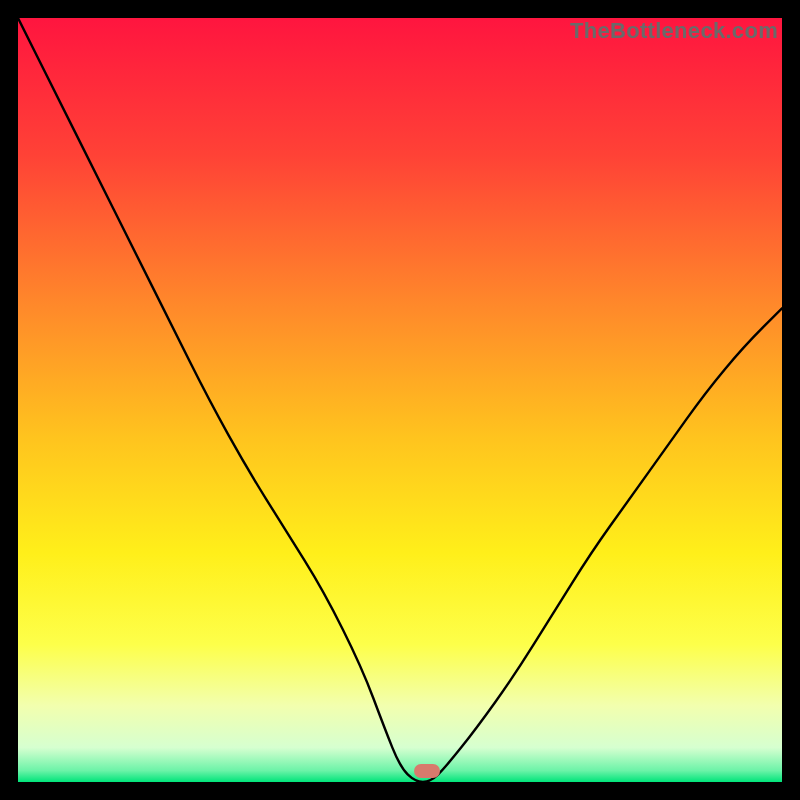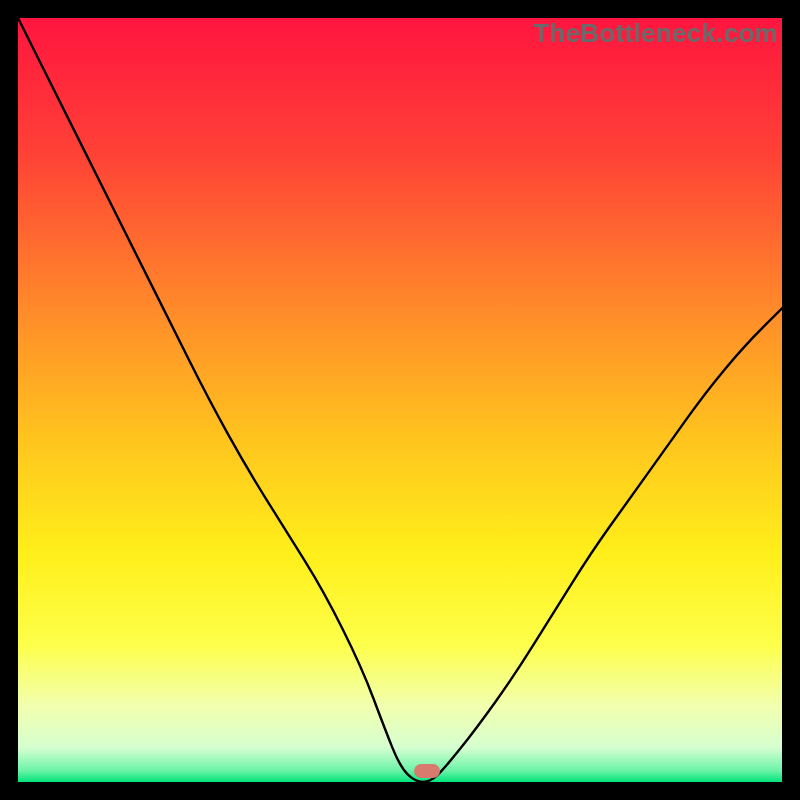--- a/index.html
+++ b/index.html
@@ -23,21 +23,21 @@
     left: 0;
     top: 0;
     width: 764px;
     height: 764px;
   }
   .watermark {
     position: absolute;
     top: 0px;
     right: 4px;
     font-family: Arial, Helvetica, sans-serif;
-    font-size: 26px;
+    font-size: 22px;
     font-weight: 600;
     color: #6a6a6a;
     letter-spacing: 0.3px;
     user-select: none;
   }
   .marker {
     position: absolute;
     width: 26px;
     height: 14px;
     border-radius: 7px;

